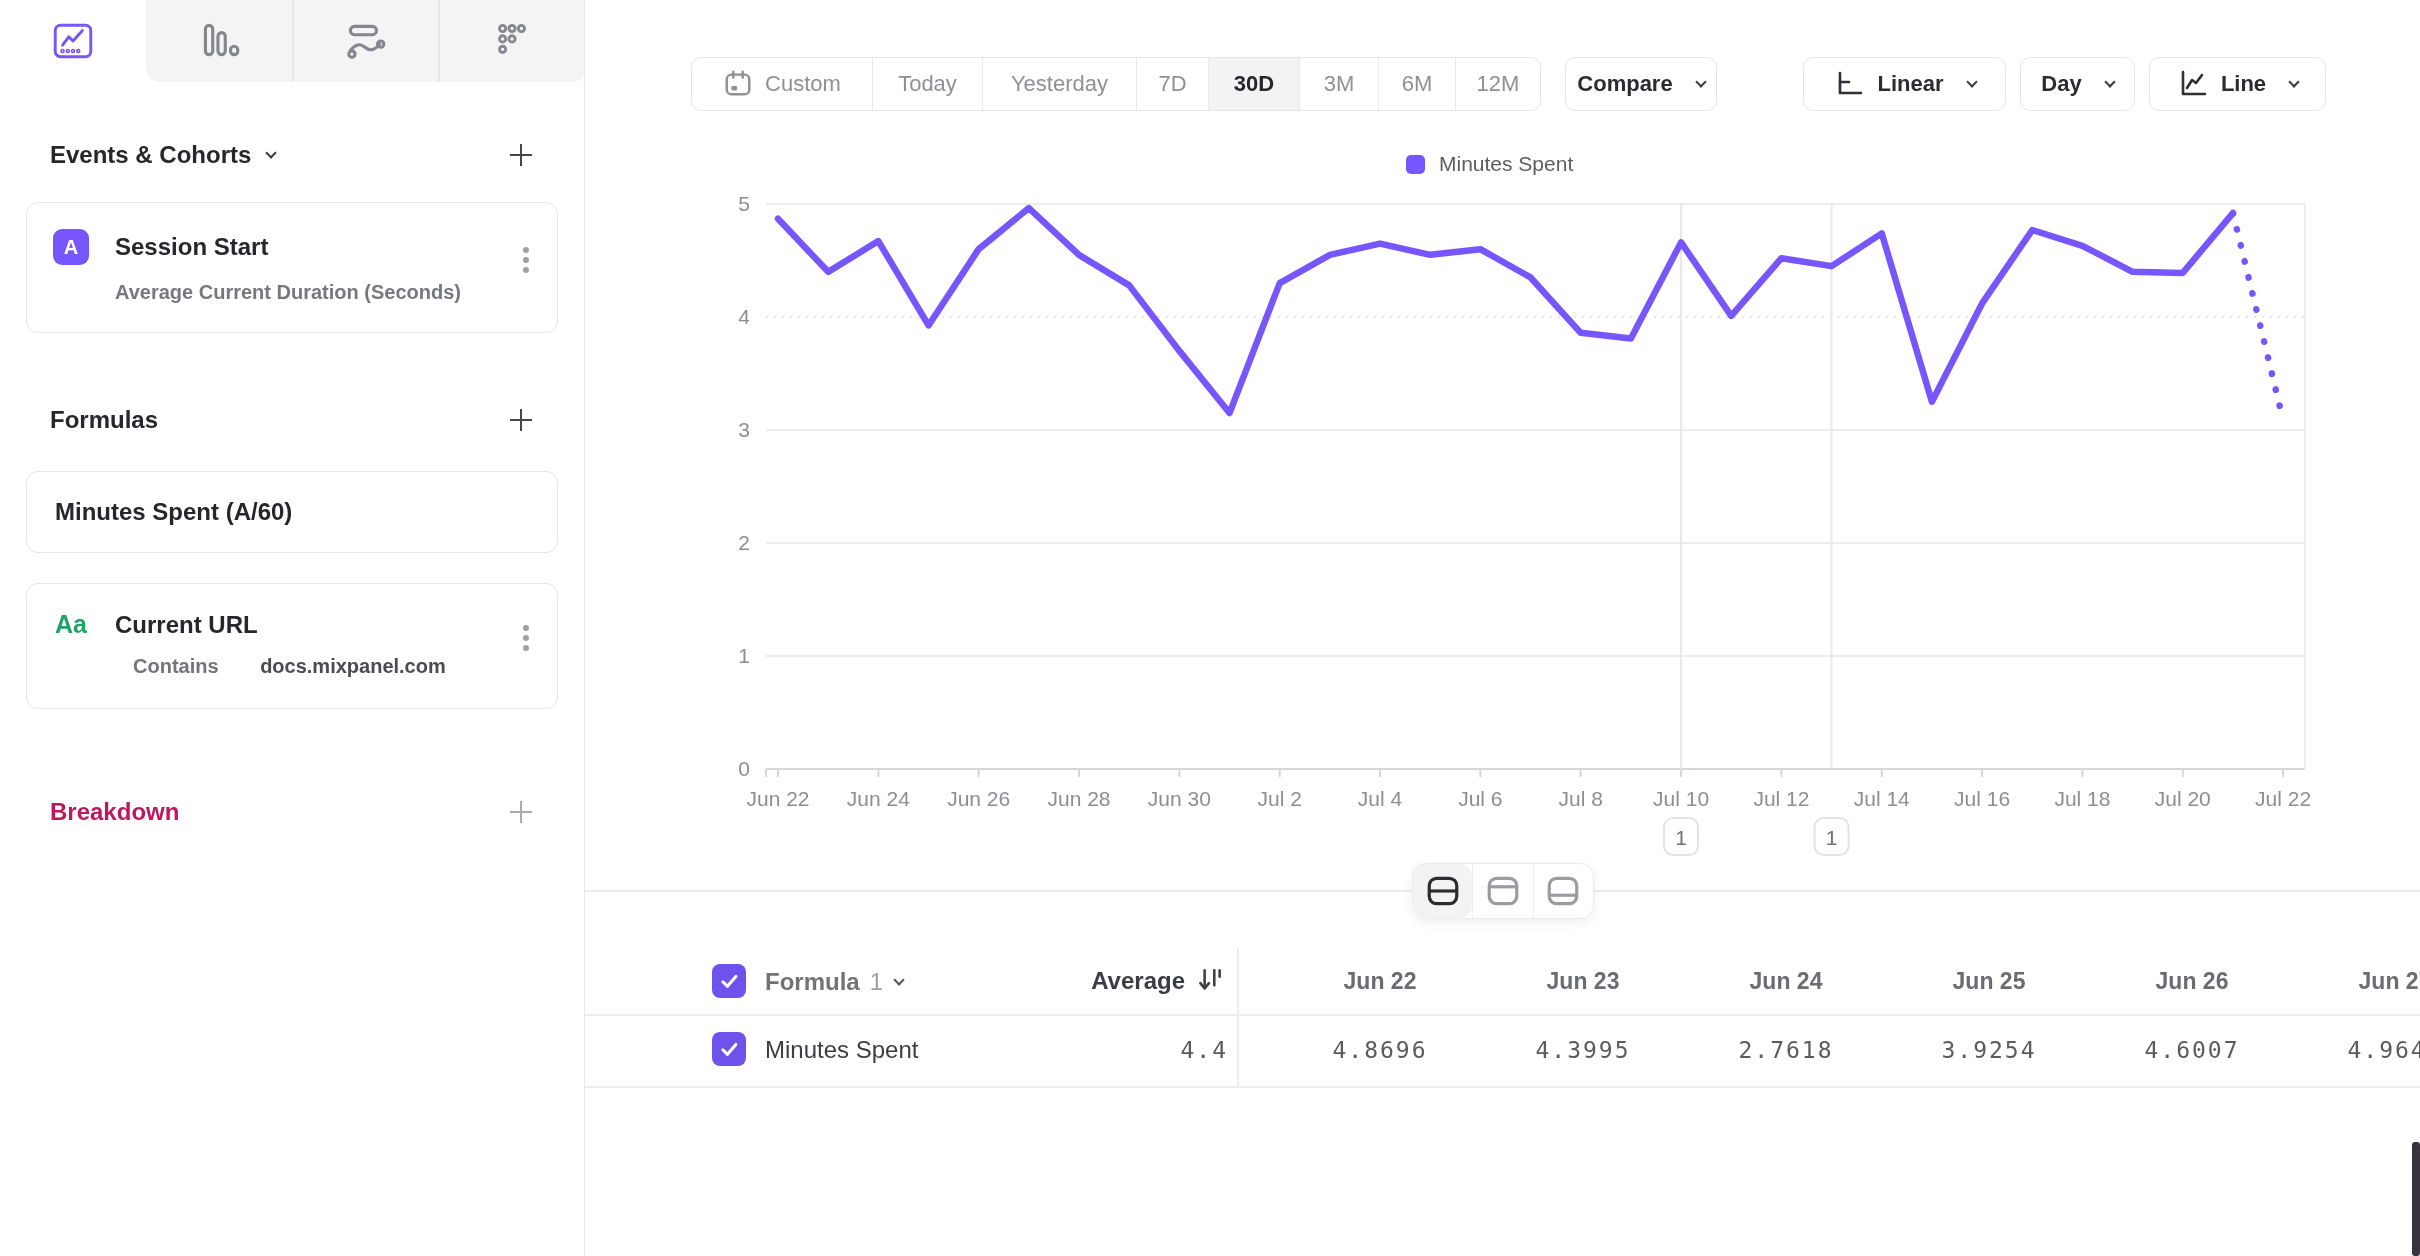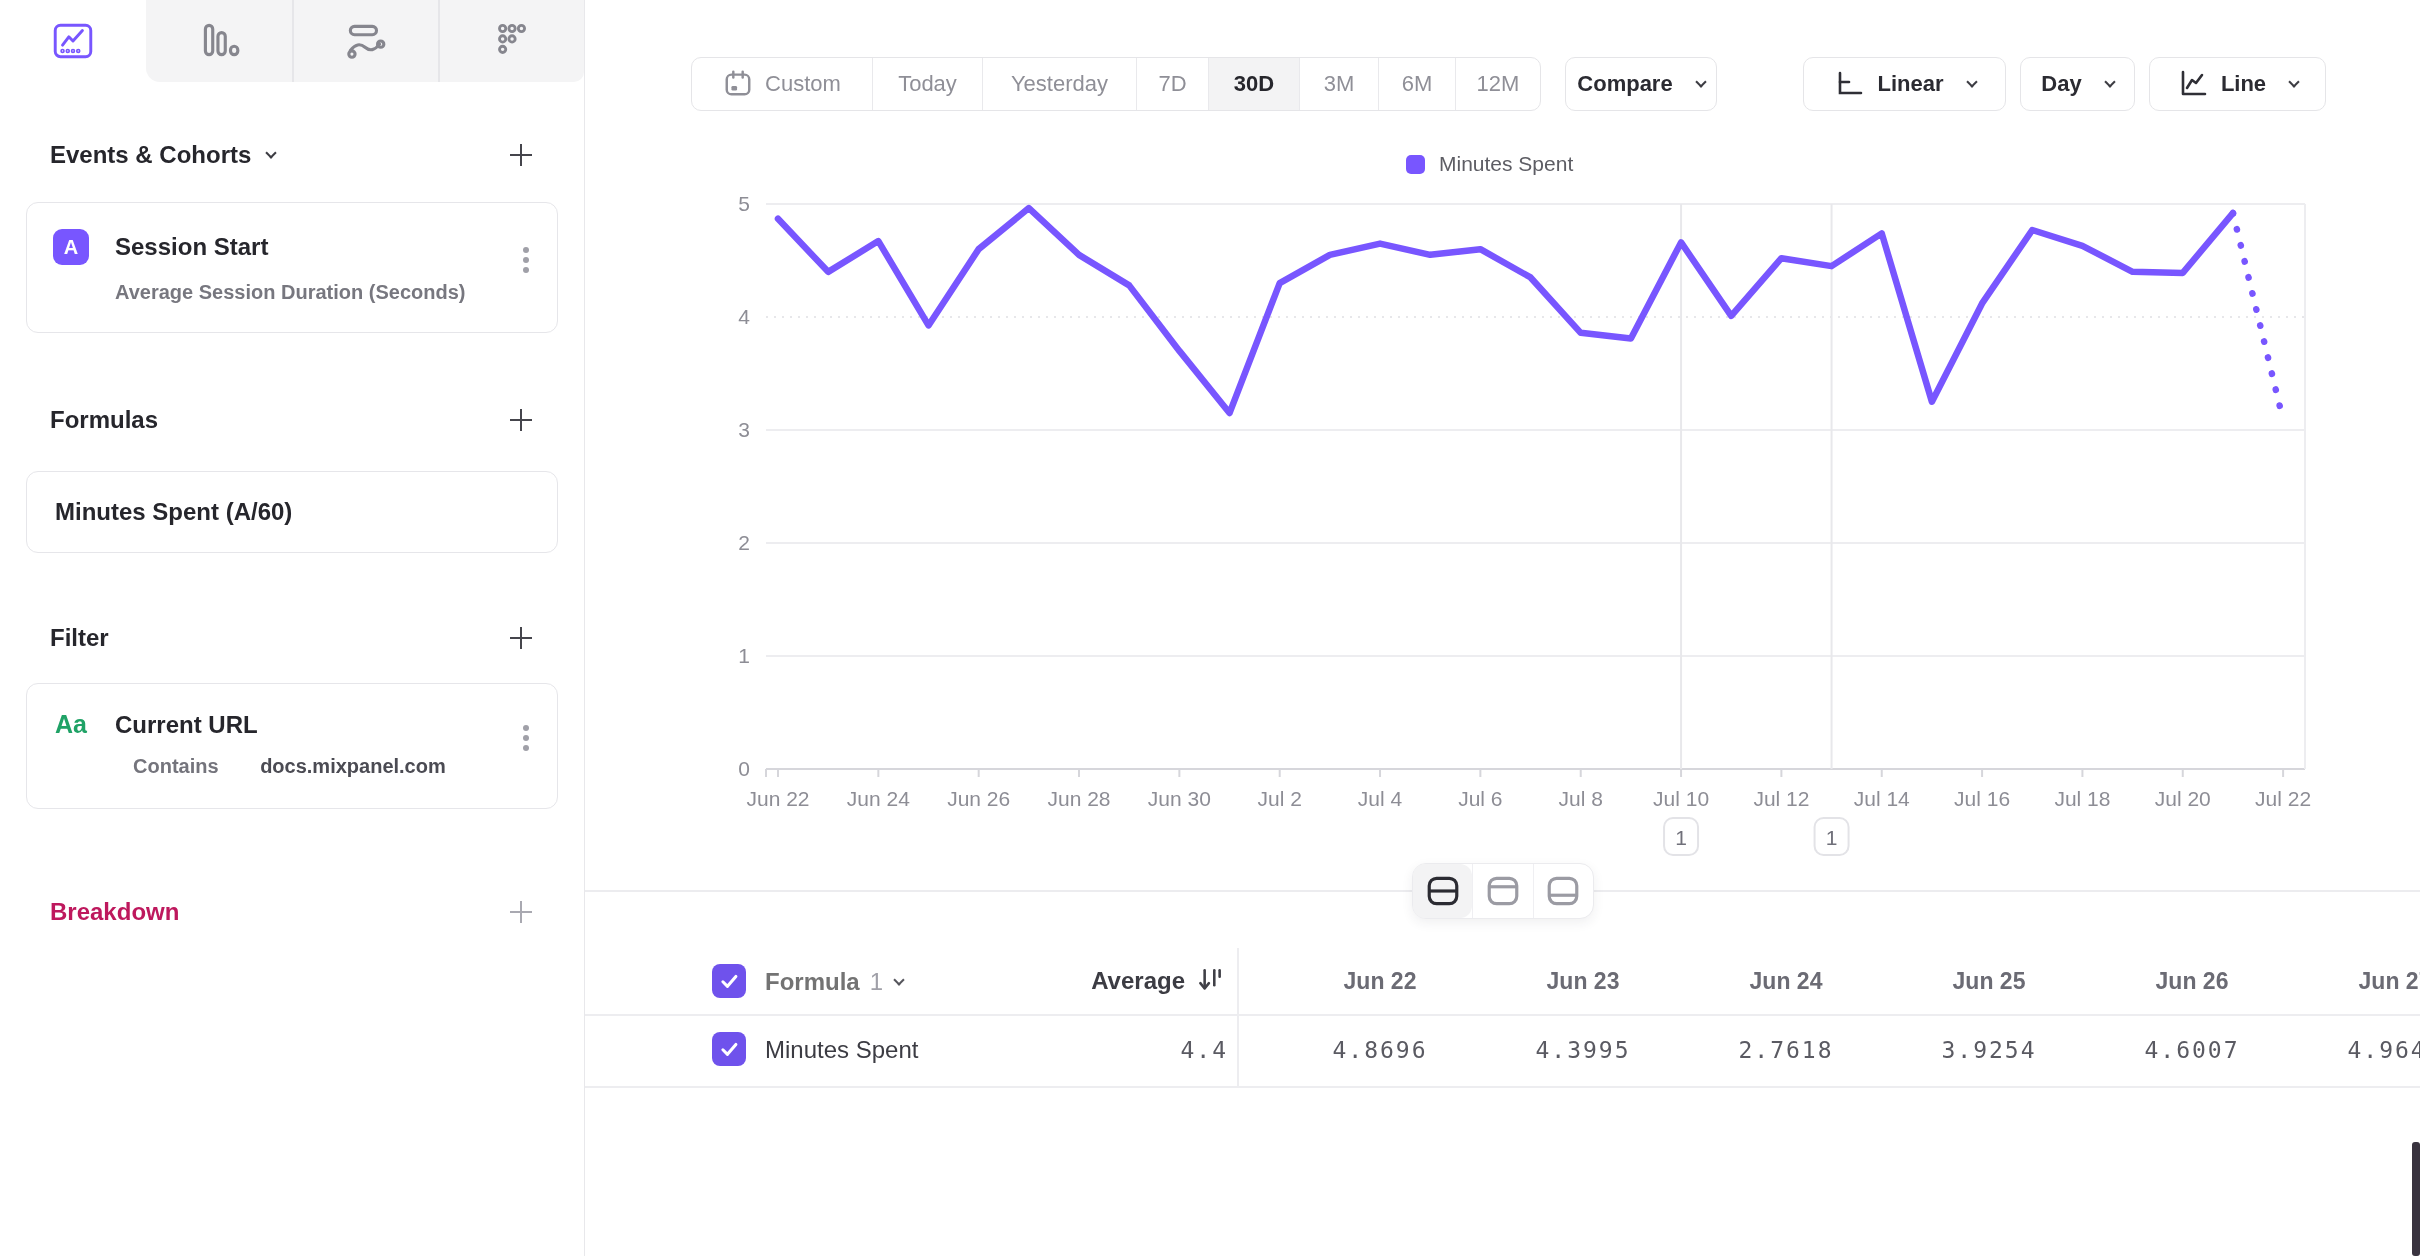--- a/index.html
+++ b/index.html
@@ -145,35 +145,31 @@
       <span class="sec-title">Events &amp; Cohorts</span>
       <i class="chev sm" style="margin-left:16px"></i>
       <div class="plus"></div>
     </div>
     <div class="card" style="margin-top:32px">
       <div class="card-row">
         <span class="badge-a">A</span>
         <span class="card-title">Session Start</span>
         <span class="kebab"></span>
       </div>
-      <div class="card-sub">Average Session Duration (Seconds)</div>
+      <div class="card-sub">Average Current Duration (Seconds)</div>
     </div>
 
     <div class="sec-head" style="margin-top:72px">
       <span class="sec-title">Formulas</span>
       <div class="plus"></div>
     </div>
     <div class="card formula-card" style="margin-top:36px">
       <span>Minutes Spent (A/60)</span>
     </div>
 
-    <div class="sec-head" style="margin-top:70px">
-      <span class="sec-title">Filter</span>
-      <div class="plus"></div>
-    </div>
     <div class="card" style="margin-top:30px">
       <div class="card-row">
         <span class="aa-ico">Aa</span>
         <span class="card-title">Current URL</span>
         <span class="kebab"></span>
       </div>
       <div class="filter-sub">
         <span class="op">Contains</span>
         <span class="val">docs.mixpanel.com</span>
       </div>

